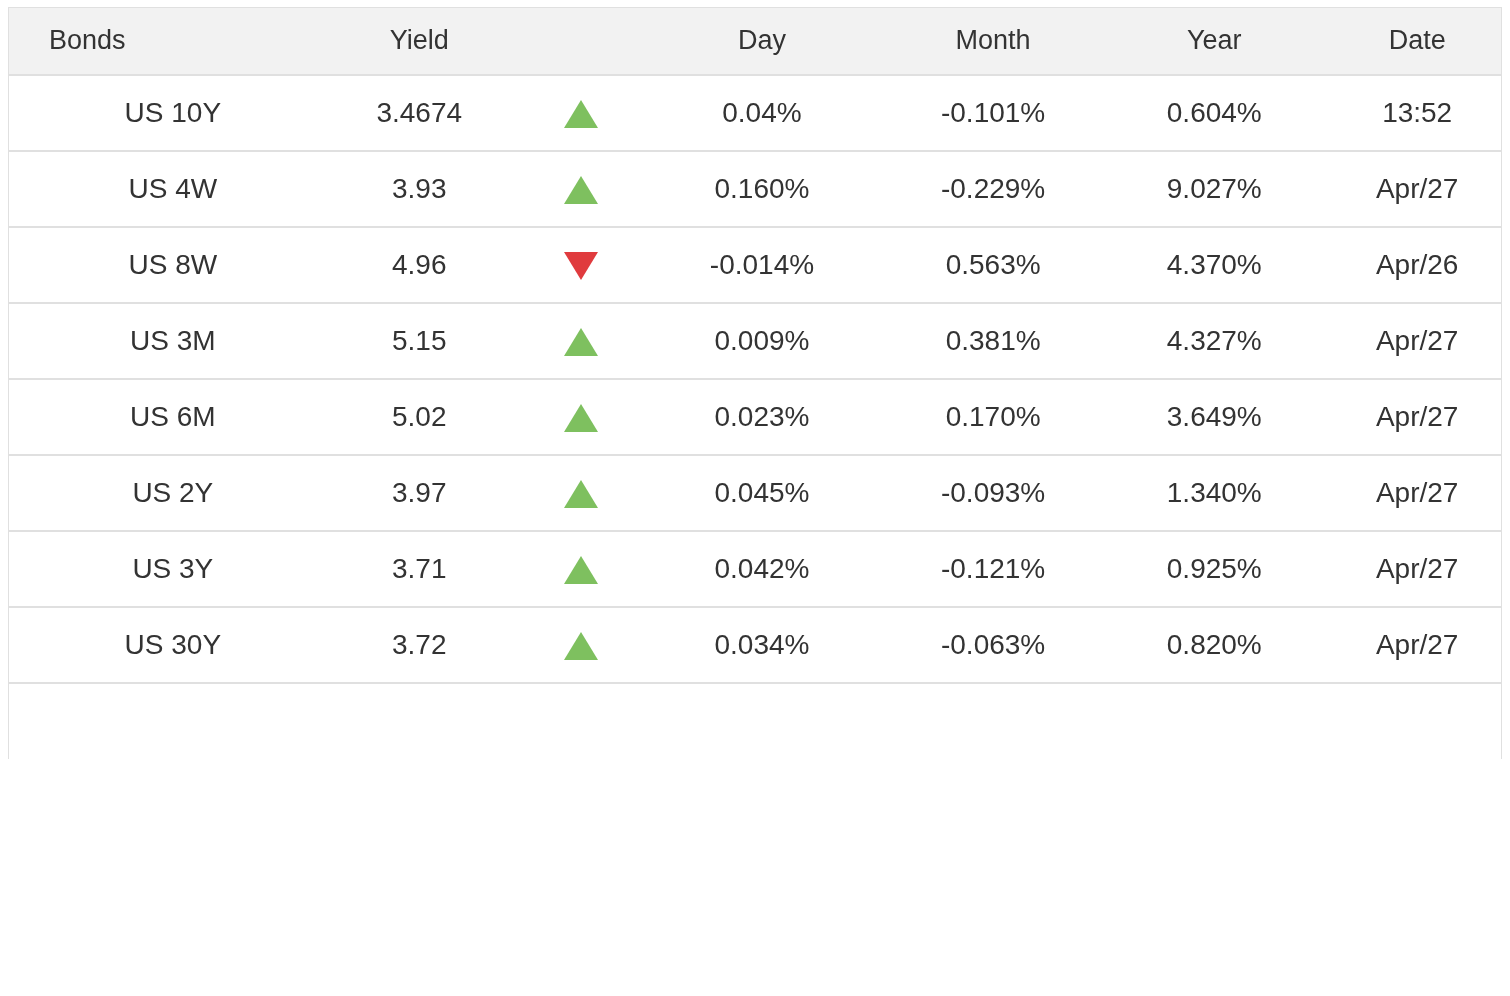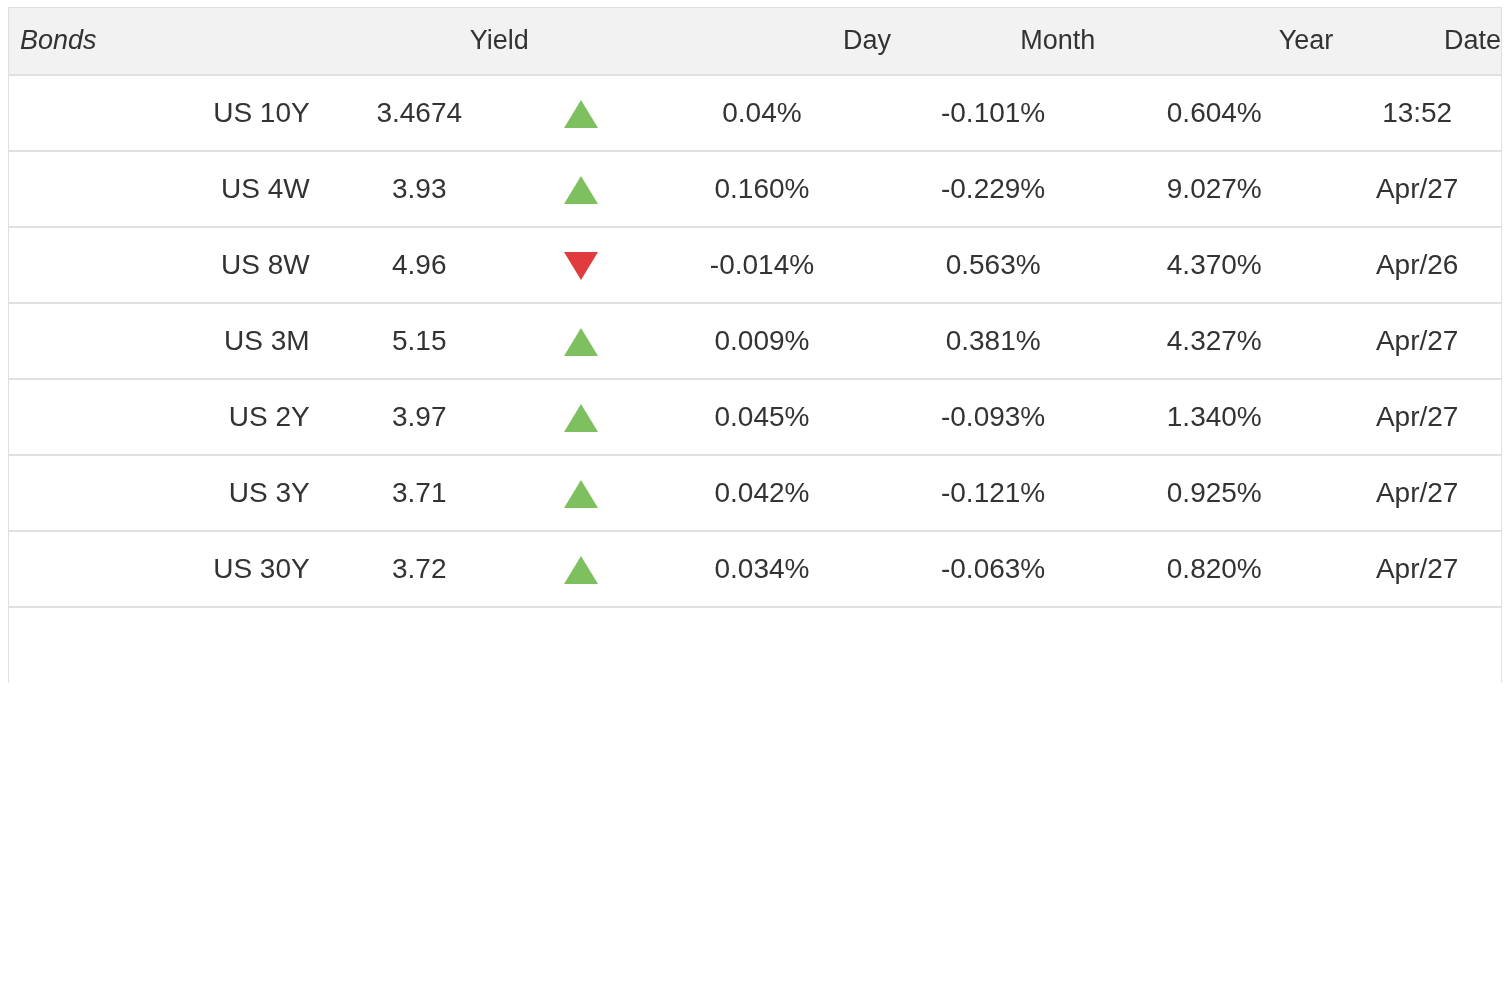--- a/index.html
+++ b/index.html
@@ -27,45 +27,44 @@
     border-top: 1px solid var(--border, #dcdcdc);
   }
   table.bonds thead tr {
     background: var(--header-bg, #f2f2f2);
     height: 67px;
   }
   table.bonds th {
     font-size: 27px;
     font-weight: 400;
     color: var(--text, #333333);
-    text-align: right;
+    text-align: center;
     border-bottom: 2px solid var(--border, #e0e0e0);
     padding: 0;
     white-space: nowrap;
   }
   table.bonds th.col-bond {
     text-align: left;
-    padding-left: 11px;
-    font-style: italic;
+    padding-left: 40px;
   }
   table.bonds tbody tr {
     height: 76px;
     background: #ffffff;
   }
   table.bonds td {
     font-size: 28px;
     color: var(--text, #333333);
     text-align: center;
     border-bottom: 2px solid var(--border, #e0e0e0);
     padding: 0;
     white-space: nowrap;
     vertical-align: middle;
   }
   table.bonds td.cell-bond {
-    text-align: right;
+    text-align: center;
     padding-left: 27px;
   }
   .tri {
     display: inline-block;
     width: 0;
     height: 0;
     border-left: 17px solid transparent;
     border-right: 17px solid transparent;
     vertical-align: middle;
   }
@@ -131,20 +130,29 @@
         <tr>
           <td class="cell-bond">US 3M</td>
           <td>5.15</td>
           <td><span class="tri up"></span></td>
           <td>0.009%</td>
           <td>0.381%</td>
           <td>4.327%</td>
           <td>Apr/27</td>
         </tr>
         <tr>
+          <td class="cell-bond">US 6M</td>
+          <td>5.02</td>
+          <td><span class="tri up"></span></td>
+          <td>0.023%</td>
+          <td>0.170%</td>
+          <td>3.649%</td>
+          <td>Apr/27</td>
+        </tr>
+        <tr>
           <td class="cell-bond">US 2Y</td>
           <td>3.97</td>
           <td><span class="tri up"></span></td>
           <td>0.045%</td>
           <td>-0.093%</td>
           <td>1.340%</td>
           <td>Apr/27</td>
         </tr>
         <tr>
           <td class="cell-bond">US 3Y</td>

